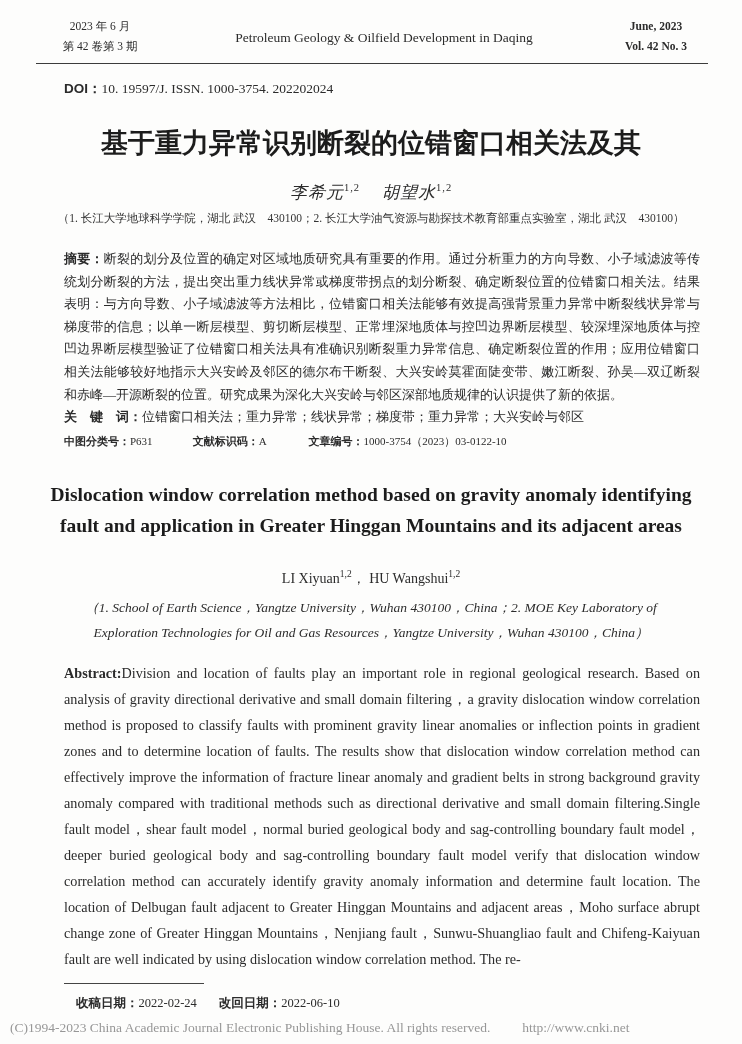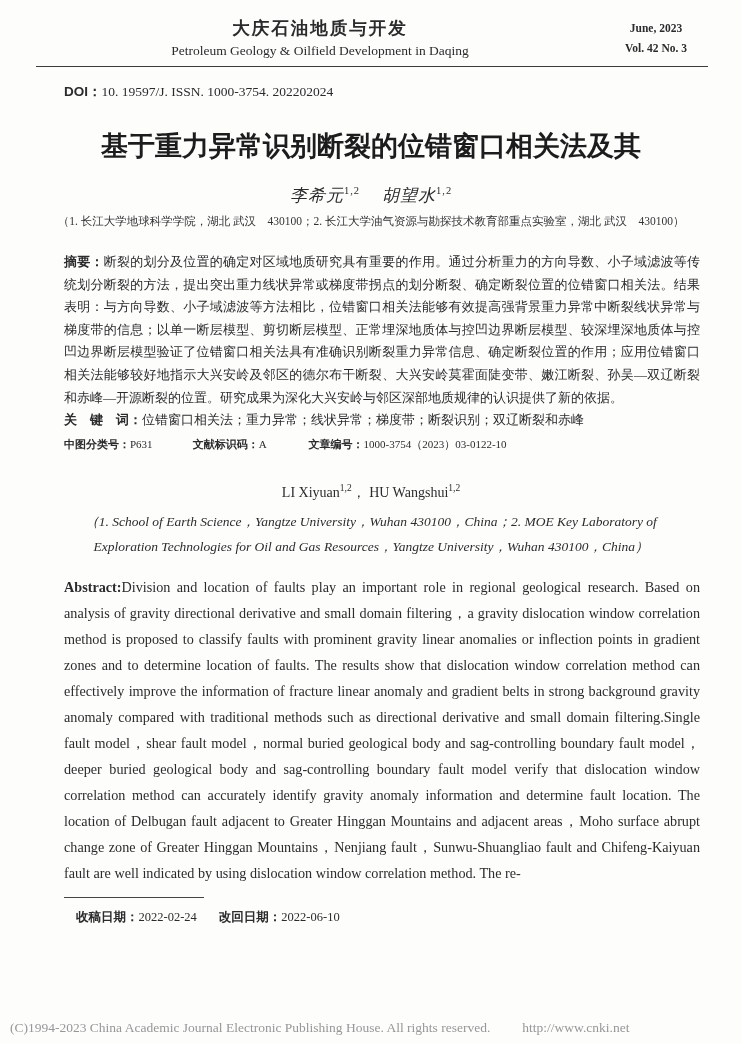--- a/index.html
+++ b/index.html
@@ -62,22 +62,25 @@
   }
   .copyright .url { margin-left:32px; }
 </style>
 </head>
 <body>
 
 <div class="page">
 
   <div class="header">
     <div class="header-row">
+      <div class="header-left">
+        <div>2023 年 6 月</div>
+        <div>第 42 卷第 3 期</div>
+      </div>
       <div class="header-center">
-        <div class="journal-cn">大庆石油地质与开发</div>
         <div class="journal-en">Petroleum Geology &amp; Oilfield Development in Daqing</div>
       </div>
       <div class="header-right">
         <div>June, 2023</div>
         <div>Vol. 42 No. 3</div>
       </div>
     </div>
   </div>
   <hr class="header-rule">
 
@@ -93,29 +96,33 @@
     <span><span>李希元</span><sup>1,2</sup></span><span class="author-gap"></span><span><span>胡望水</span><sup>1,2</sup></span>
   </div>
 
   <div class="affil-cn">（1. 长江大学地球科学学院，湖北 武汉　430100；2. 长江大学油气资源与勘探技术教育部重点实验室，湖北 武汉　430100）</div>
 
   <p class="abstract-cn">
     <span class="lbl">摘要：</span><span>断裂的划分及位置的确定对区域地质研究具有重要的作用。通过分析重力的方向导数、小子域滤波等传统划分断裂的方法，提出突出重力线状异常或梯度带拐点的划分断裂、确定断裂位置的位错窗口相关法。结果表明：与方向导数、小子域滤波等方法相比，位错窗口相关法能够有效提高强背景重力异常中断裂线状异常与梯度带的信息；以单一断层模型、剪切断层模型、正常埋深地质体与控凹边界断层模型、较深埋深地质体与控凹边界断层模型验证了位错窗口相关法具有准确识别断裂重力异常信息、确定断裂位置的作用；应用位错窗口相关法能够较好地指示大兴安岭及邻区的德尔布干断裂、大兴安岭莫霍面陡变带、嫩江断裂、孙吴—双辽断裂和赤峰—开源断裂的位置。研究成果为深化大兴安岭与邻区深部地质规律的认识提供了新的依据。</span>
   </p>
 
   <p class="kw-line">
-    <span class="lbl">关　键　词：</span><span>位错窗口相关法；重力异常；线状异常；梯度带；断裂识别；双辽断裂和赤峰</span>
+    <span class="lbl">关　键　词：</span><span>位错窗口相关法；重力异常；线状异常；梯度带；重力异常；大兴安岭与邻区</span>
   </p>
 
   <p class="class-line">
     <span><span class="lbl">中图分类号：</span><span>P631</span></span>
     <span class="class-seg2"><span class="lbl">文献标识码：</span><span>A</span></span>
     <span class="class-seg3"><span class="lbl">文章编号：</span><span>1000-3754（2023）03-0122-10</span></span>
   </p>
 
+  <h2 class="title-en">
+    <span>Dislocation window correlation method based on gravity anomaly identifying</span><br>
+    <span>fault and application in Greater Hinggan Mountains and its adjacent areas</span>
+  </h2>
 
   <div class="authors-en">
     <span><span>LI Xiyuan</span><sup>1,2</sup></span><span>，</span>&nbsp;<span><span>HU Wangshui</span><sup>1,2</sup></span>
   </div>
 
   <div class="affil-en">（1. School of Earth Science，Yangtze University，Wuhan 430100，China；2. MOE Key Laboratory of Exploration Technologies for Oil and Gas Resources，Yangtze University，Wuhan 430100，China）</div>
 
   <p class="abstract-en">
     <span class="lbl">Abstract:</span><span>Division and location of faults play an important role in regional geological research. Based on analysis of gravity directional derivative and small domain filtering，a gravity dislocation window correlation method is proposed to classify faults with prominent gravity linear anomalies or inflection points in gradient zones and to determine location of faults. The results show that dislocation window correlation method can effectively improve the information of fracture linear anomaly and gradient belts in strong background gravity anomaly compared with traditional methods such as directional derivative and small domain filtering.Single fault model，shear fault model，normal buried geological body and sag-controlling boundary fault model，deeper buried geological body and sag-controlling boundary fault model verify that dislocation window correlation method can accurately identify gravity anomaly information and determine fault location. The location of Delbugan fault adjacent to Greater Hinggan Mountains and adjacent areas，Moho surface abrupt change zone of Greater Hinggan Mountains，Nenjiang fault，Sunwu-Shuangliao fault and Chifeng-Kaiyuan fault are well indicated by using dislocation window correlation method. The re-</span>
   </p>

